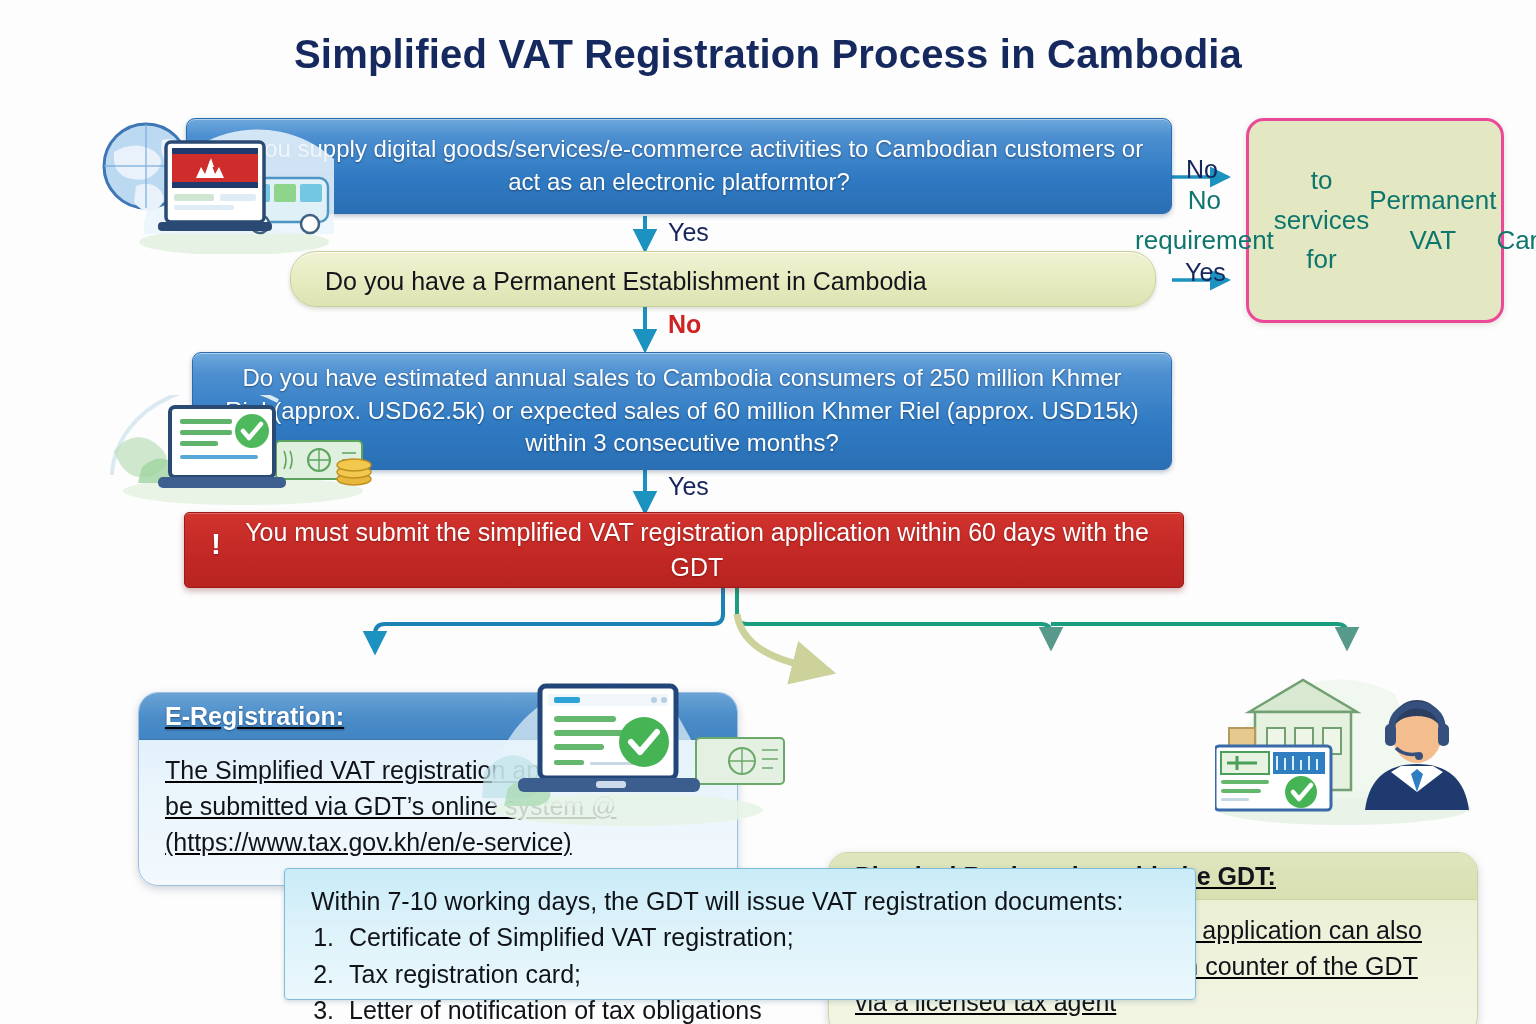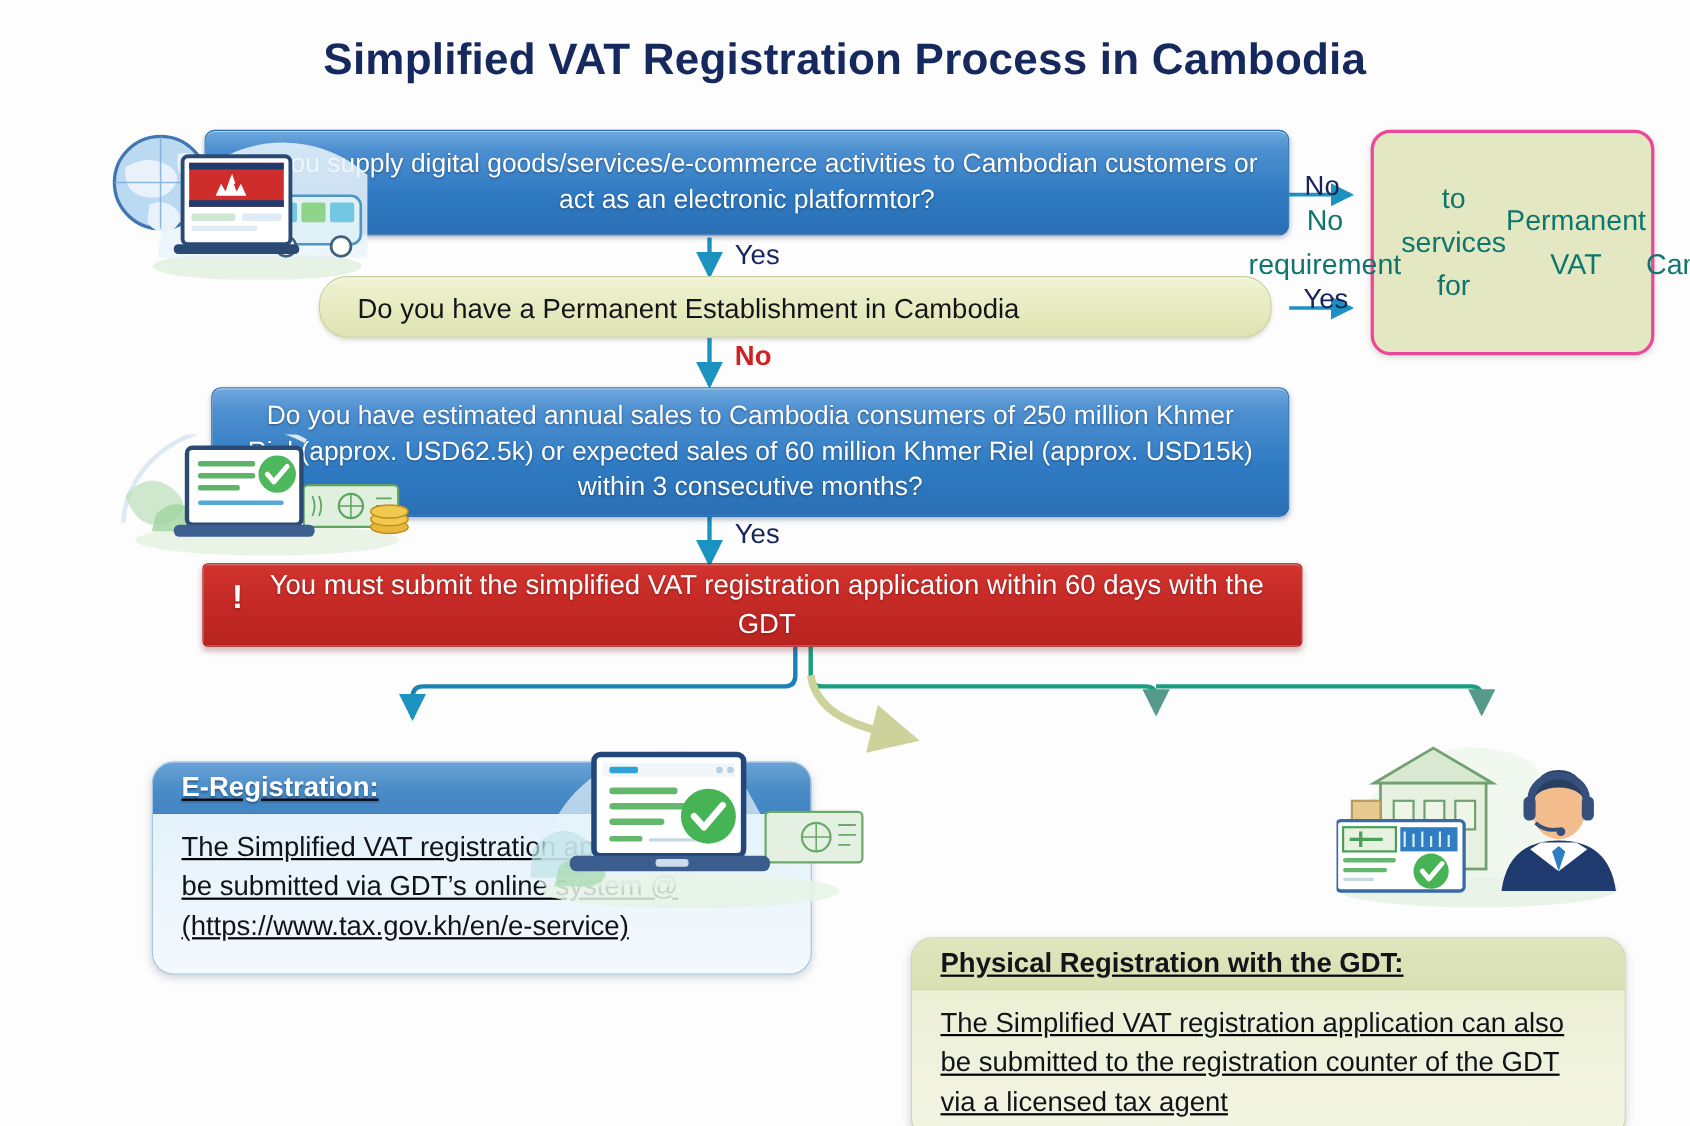--- a/index.html
+++ b/index.html
@@ -322,14 +322,22 @@
   <div class="node branch branch-blue" style="left:138px;top:692px;width:600px;height:194px;">
     <div class="hd">E-Registration:</div>
     <div class="bd">The Simplified VAT registration application can be submitted via GDT’s online system @ (https://www.tax.gov.kh/en/e-service)</div>
   </div>
 
   <div class="node branch branch-olive" style="left:828px;top:658px;width:650px;height:184px;">
     <div class="hd">Physical Registration with the GDT:</div>
     <div class="bd">The Simplified VAT registration application can also be submitted to the registration counter of the GDT via a licensed tax agent</div>
   </div>
 
+  <div class="node summary" style="left:284px;top:868px;width:912px;height:132px;">
+    <div>Within 7-10 working days, the GDT will issue VAT registration documents:</div>
+    <ol>
+      <li>Certificate of Simplified VAT registration;</li>
+      <li>Tax registration card;</li>
+      <li>Letter of notification of tax obligations</li>
+    </ol>
+  </div>
 
 </div>
 
 </body></html>

